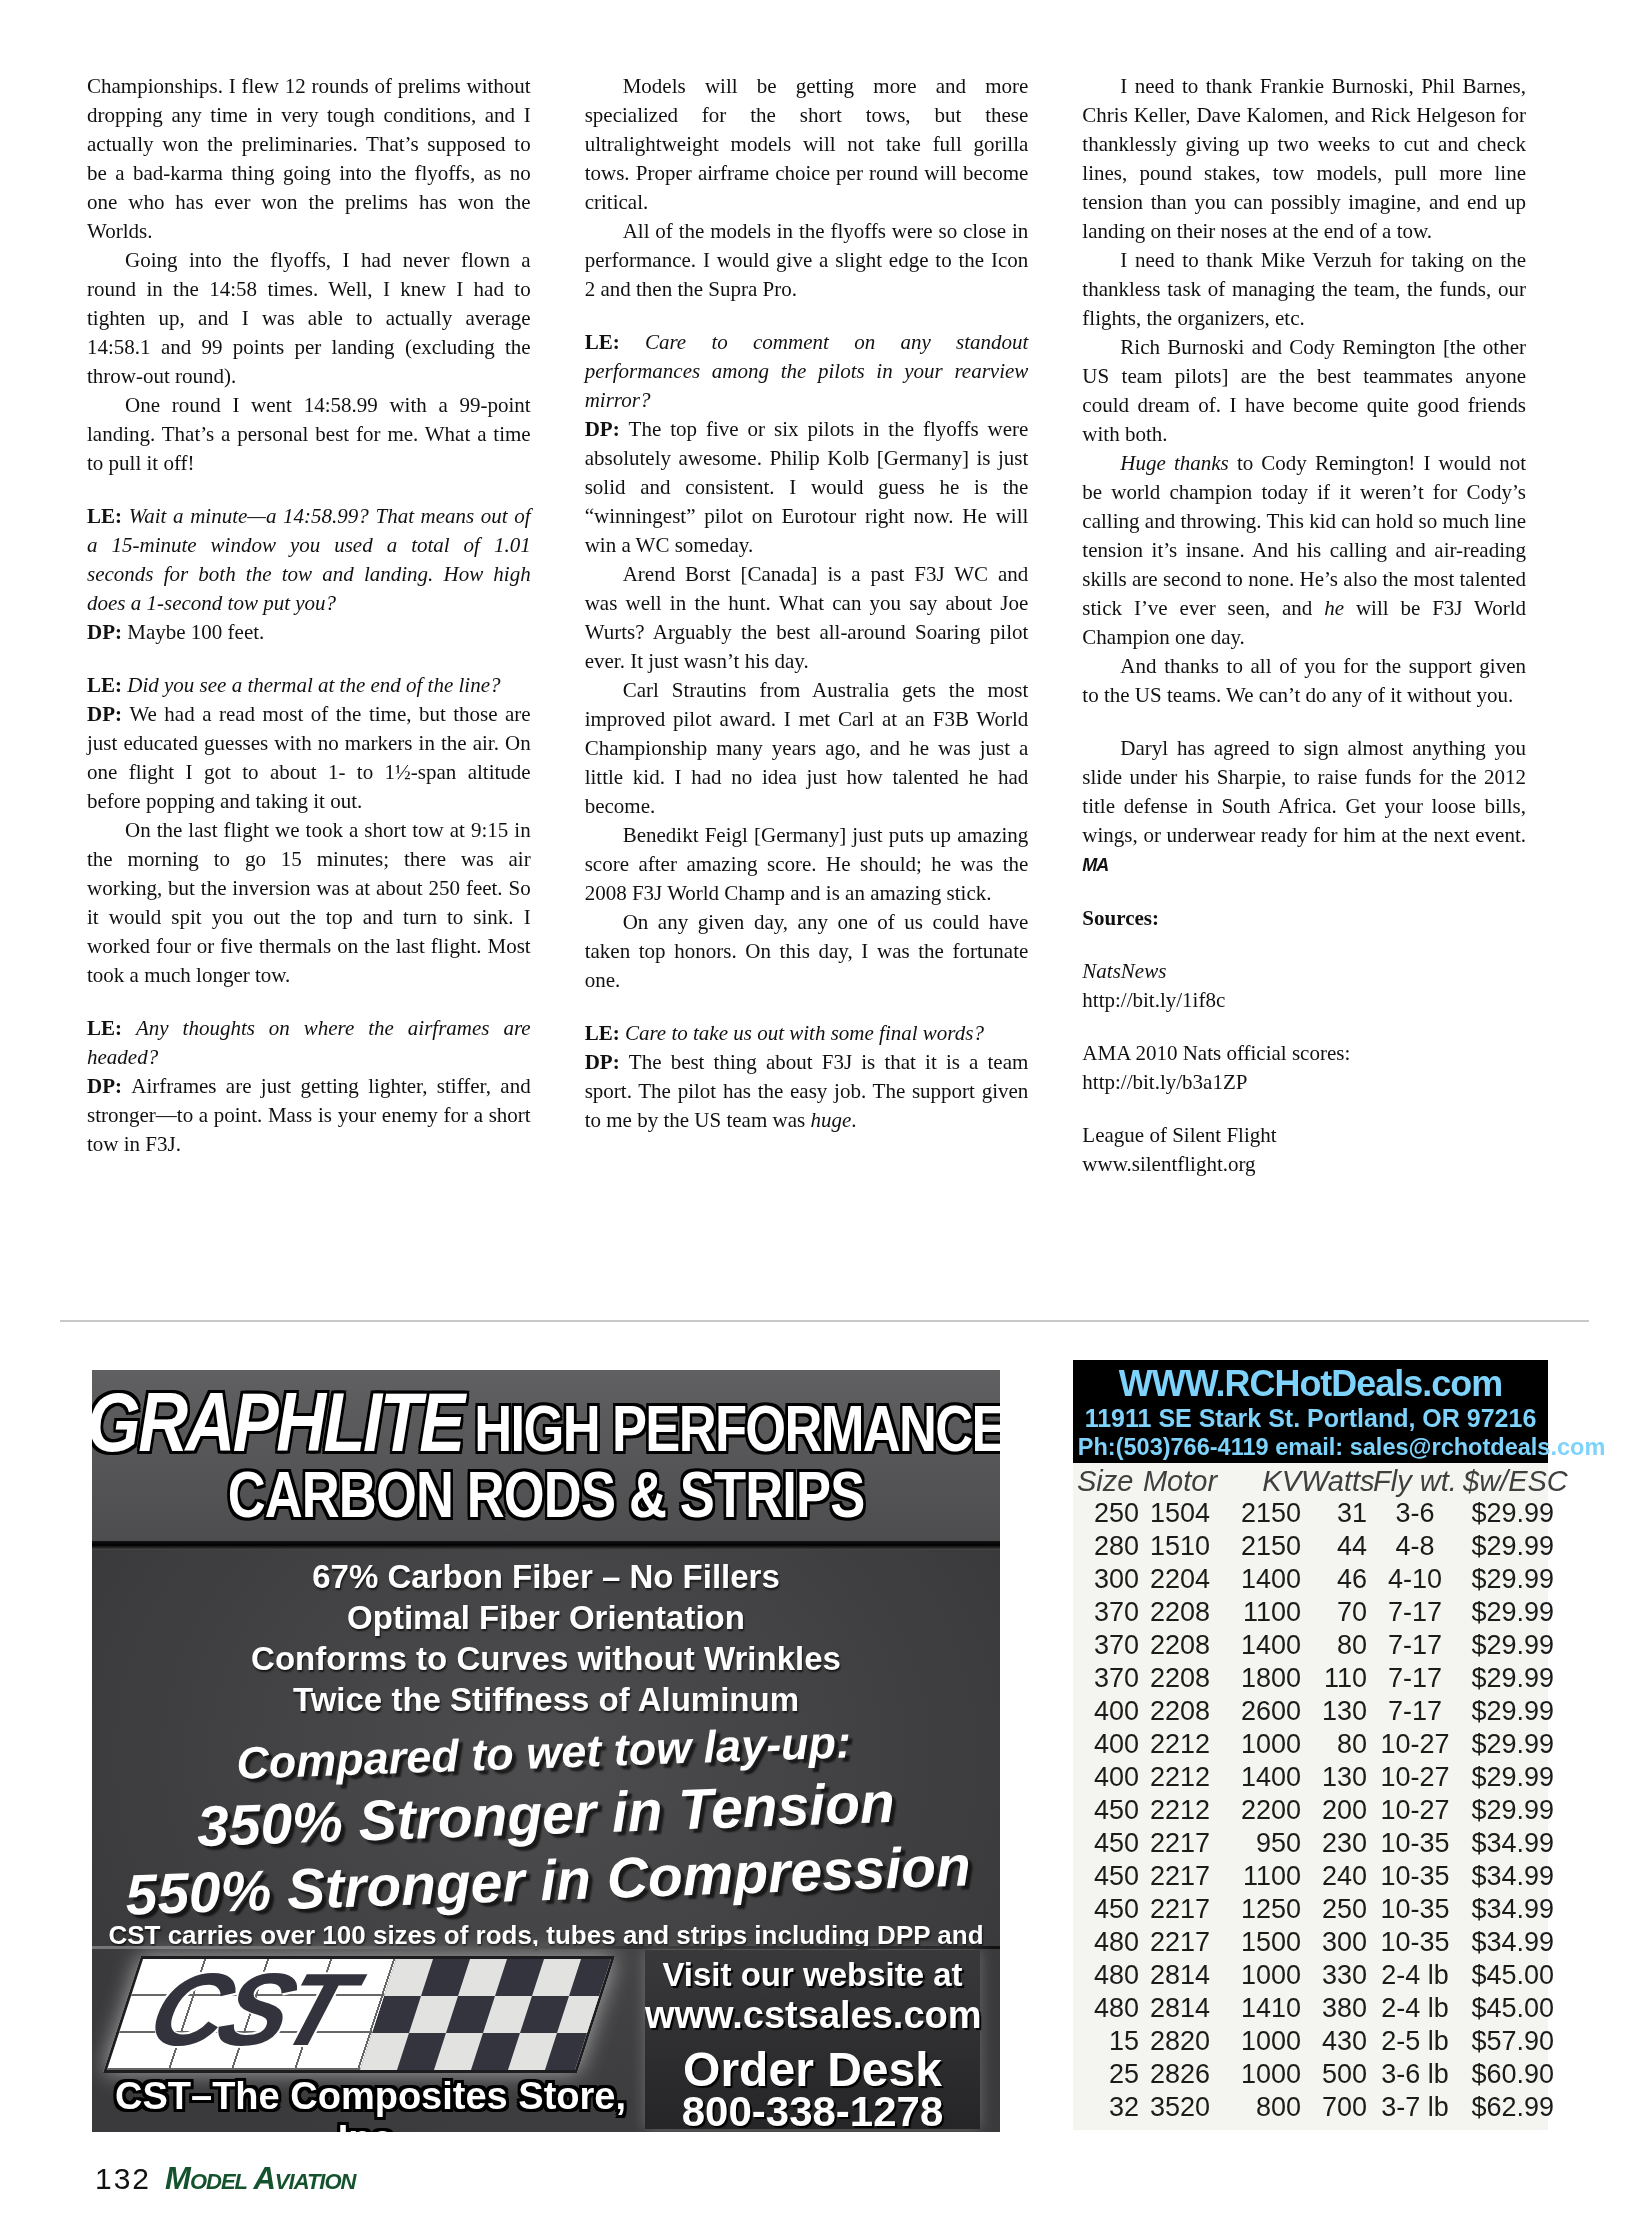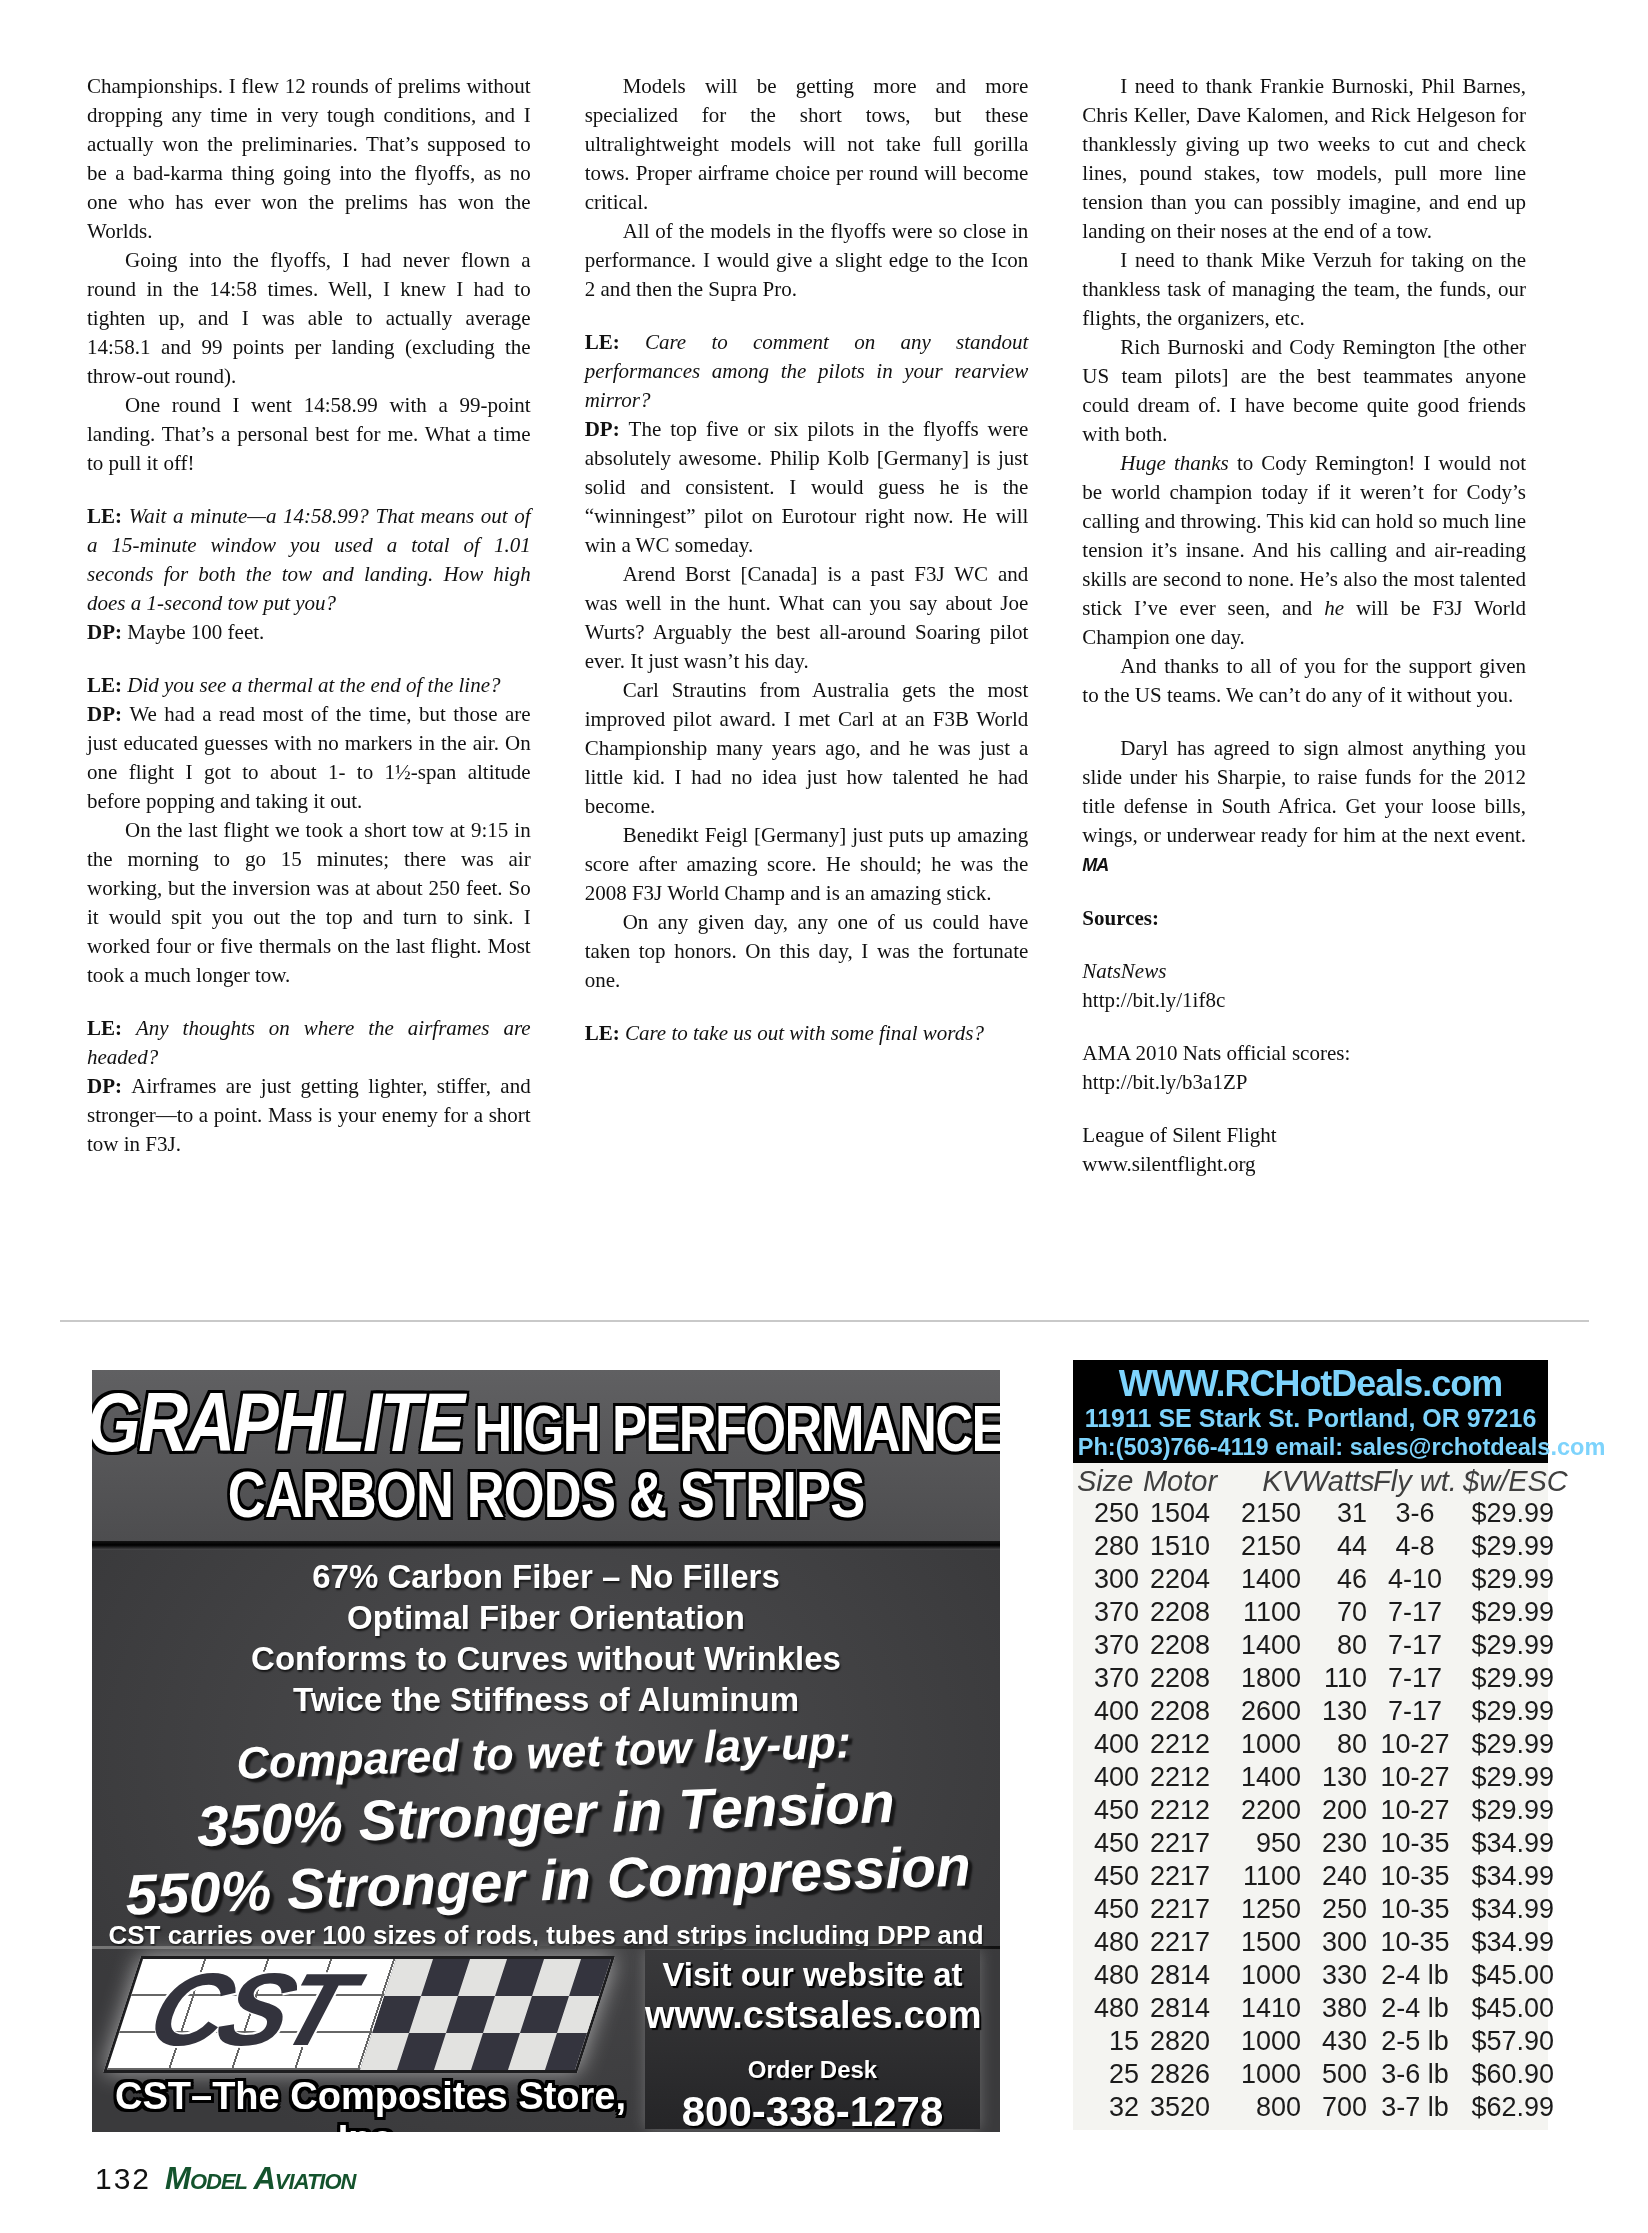--- a/index.html
+++ b/index.html
@@ -62,21 +62,21 @@
   .cst-logo-text{position:absolute;left:28px;top:-8px;font-size:103px;font-weight:bold;
                  font-style:italic;color:#33333d;letter-spacing:-6px;
                  text-shadow:2px 2px 0 #fff,-2px -2px 0 #fff;}
   .cst-tagline{position:absolute;top:525px;left:0;width:557px;text-align:center;font-size:38px;
                font-weight:bold;}
   .cst-right{position:absolute;top:400px;left:553px;width:335px;height:179px;
              background:linear-gradient(to bottom,#39393b,#252527);box-shadow:0 0 14px rgba(255,255,255,0.25);
              text-align:center;color:#fff;font-weight:bold;}
   .cst-visit{font-size:33px;line-height:38px;margin-top:6px;text-shadow:2px 2px 1px #000;}
   .cst-site{font-size:38px;line-height:42px;text-shadow:2px 2px 1px #000;}
-  .cst-order{font-size:24px;line-height:40px;margin-top:14px;text-shadow:2px 2px 1px #000;}
+  .cst-order{font-size:48px;line-height:40px;margin-top:14px;text-shadow:2px 2px 1px #000;}
   .cst-phone{font-size:42px;line-height:44px;text-shadow:2px 2px 1px #000;}
 
   
   .rc-ad{position:absolute;left:1073px;top:1360px;width:475px;height:774px;
          font-family:"Liberation Sans","DejaVu Sans",sans-serif;}
   .rc-header{background:#000;color:#7dd3fc;text-align:center;padding:4px 0 3px 0;}
   .rc-title{font-size:37px;font-weight:bold;letter-spacing:-1px;line-height:40px;
             transform:scaleX(0.97);white-space:nowrap;}
   .rc-address{font-size:25px;font-weight:bold;line-height:29px;white-space:nowrap;}
   .rc-contact{font-size:24px;font-weight:bold;line-height:27px;white-space:nowrap;
@@ -124,20 +124,21 @@
     <div class="col">
         <p class="para ind"><span>Models will be getting more and more specialized for the short tows, but these ultralightweight models will not take full gorilla tows. Proper airframe choice per round will become critical.</span></p>
         <p class="para ind"><span>All of the models in the flyoffs were so close in performance. I would give a slight edge to the Icon 2 and then the Supra Pro.</span></p>
         <p class="para sb"><span class="bold">LE: </span><span class="ital">Care to comment on any standout performances among the pilots in your rearview mirror?</span></p>
         <p class="para"><span class="bold">DP: </span><span>The top five or six pilots in the flyoffs were absolutely awesome. Philip Kolb [Germany] is just solid and consistent. I would guess he is the “winningest” pilot on Eurotour right now. He will win a WC someday.</span></p>
         <p class="para ind"><span>Arend Borst [Canada] is a past F3J WC and was well in the hunt. What can you say about Joe Wurts? Arguably the best all-around Soaring pilot ever. It just wasn’t his day.</span></p>
         <p class="para ind"><span>Carl Strautins from Australia gets the most improved pilot award. I met Carl at an F3B World Championship many years ago, and he was just a little kid. I had no idea just how talented he had become.</span></p>
         <p class="para ind"><span>Benedikt Feigl [Germany] just puts up amazing score after amazing score. He should; he was the 2008 F3J World Champ and is an amazing stick.</span></p>
         <p class="para ind"><span>On any given day, any one of us could have taken top honors. On this day, I was the fortunate one.</span></p>
         <p class="para sb"><span class="bold">LE: </span><span class="ital">Care to take us out with some final words?</span></p>
+        <p class="para"><span class="bold">DP: </span><span>The best thing about F3J is that it is a team sport. The pilot has the easy job. The support given to me by the US team was </span><span class="ital">huge</span><span>.</span></p>
       </div>
     <div class="col">
         <p class="para ind"><span>I need to thank Frankie Burnoski, Phil Barnes, Chris Keller, Dave Kalomen, and Rick Helgeson for thanklessly giving up two weeks to cut and check lines, pound stakes, tow models, pull more line tension than you can possibly imagine, and end up landing on their noses at the end of a tow.</span></p>
         <p class="para ind"><span>I need to thank Mike Verzuh for taking on the thankless task of managing the team, the funds, our flights, the organizers, etc.</span></p>
         <p class="para ind"><span>Rich Burnoski and Cody Remington [the other US team pilots] are the best teammates anyone could dream of. I have become quite good friends with both.</span></p>
         <p class="para ind"><span class="ital">Huge thanks</span><span> to Cody Remington! I would not be world champion today if it weren’t for Cody’s calling and throwing. This kid can hold so much line tension it’s insane. And his calling and air-reading skills are second to none. He’s also the most talented stick I’ve ever seen, and </span><span class="ital">he</span><span> will be F3J World Champion one day.</span></p>
         <p class="para ind"><span>And thanks to all of you for the support given to the US teams. We can’t do any of it without you.</span></p>
         <p class="para ind sb"><span>Daryl has agreed to sign almost anything you slide under his Sharpie, to raise funds for the 2012 title defense in South Africa. Get your loose bills, wings, or underwear ready for him at the next event.  </span><span class="ma-logo">MA</span></p>
         <p class="para sb"><span class="bold">Sources:</span></p>
         <p class="para sb"><span class="ital">NatsNews</span></p>

